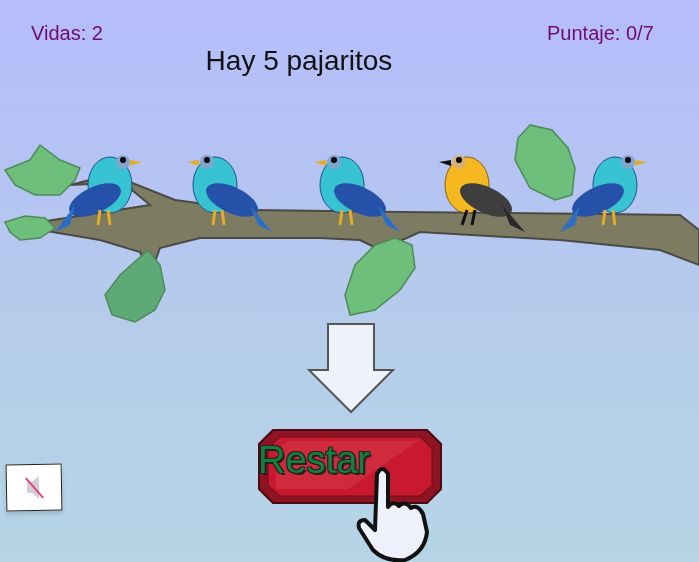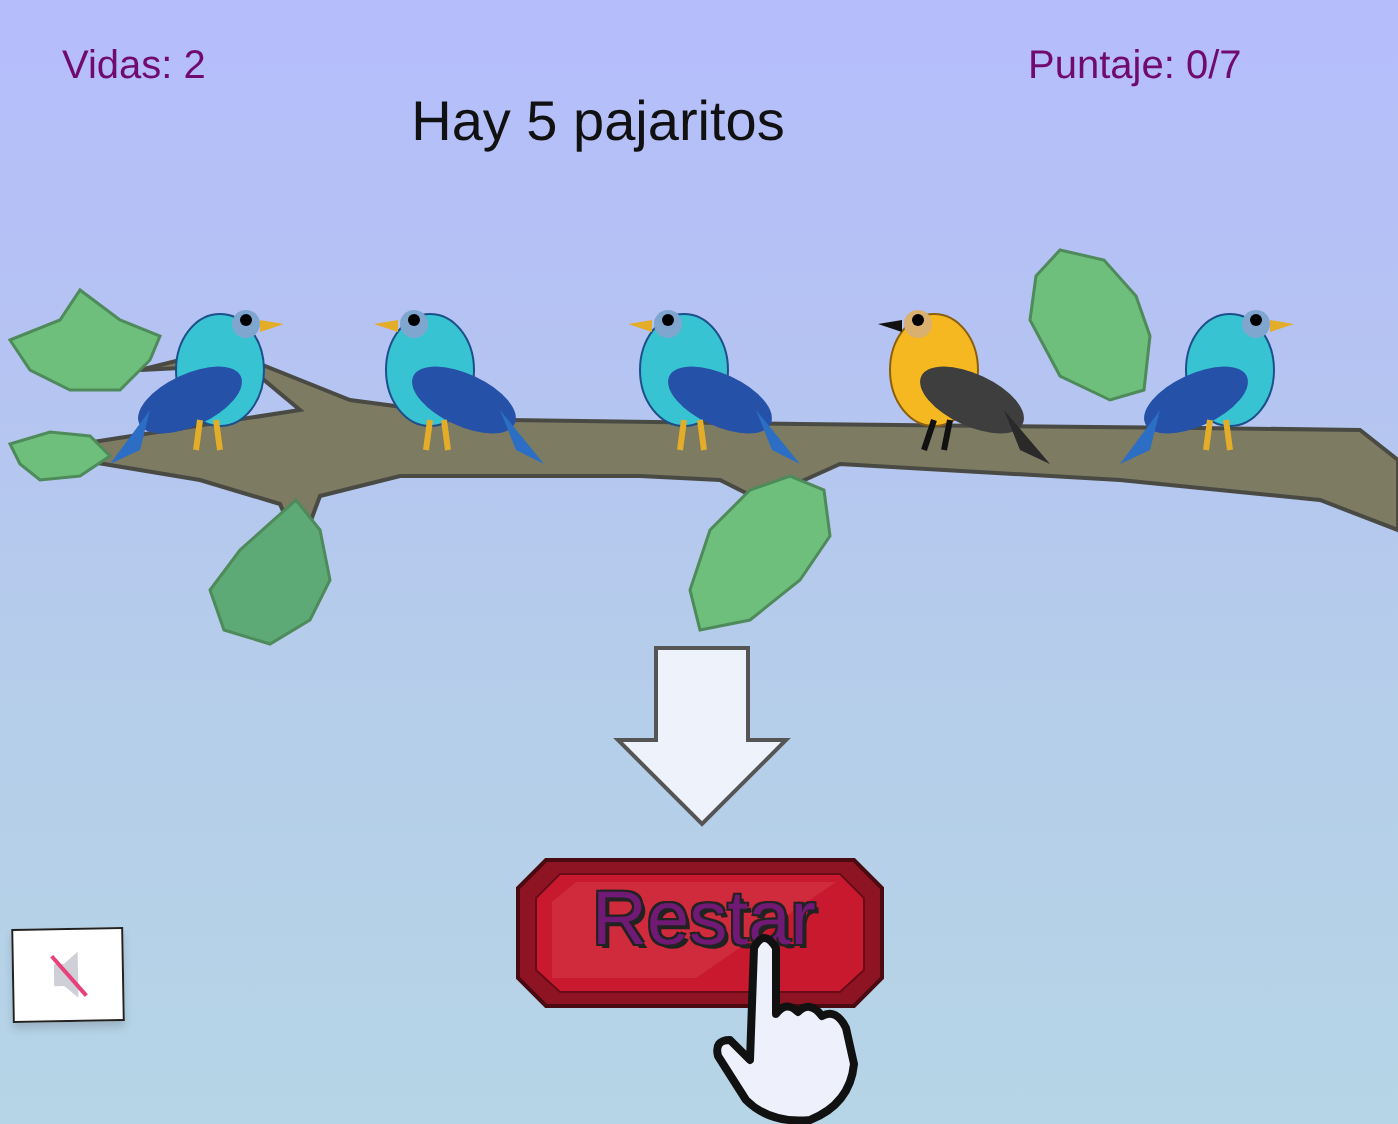--- a/index.html
+++ b/index.html
@@ -3,27 +3,27 @@
 <meta charset="utf-8">
 <style>
   html, body { margin:0; padding:0; }
   body {
     width:699px; height:562px; overflow:hidden; position:relative;
     background: linear-gradient(180deg, #b5bdfb 0%, #b5c3f3 30%, #b5cdea 60%, #b6d5e6 100%);
     font-family: "Liberation Sans", sans-serif;
   }
   .hud { position:absolute; top:22px; font-size:20px; color:#700a70; }
   .lives { left:31px; }
-  .score { left:514px;text-align:right; }
+  .score { left:547px;text-align:right; }
   .question { position:absolute; top:45px; left:0; width:598px; text-align:center; font-size:28px; color:#111; }
   .scene { position:absolute; left:0; top:115px; width:699px; height:215px; }
   .arrow { position:absolute; left:306px; top:322px; width:90px; height:92px; }
   .btn { position:absolute; left:258px; top:429px; width:184px; height:75px; cursor:pointer; }
   .btn svg { position:absolute; left:0; top:0; }
-  .btn-label { position:absolute; left:0; top:10px; width:188px; text-align:center; font-size:38px; color:#701a75;
+  .btn-label { position:absolute; left:0; top:10px; width:188px; text-align:left; font-size:38px; color:#15803d;
     text-shadow: 2px 2px 0 #222, -1px -1px 0 #222, 1px -1px 0 #222, -1px 1px 0 #222; }
   .hand { position:absolute; left:355px; top:462px; width:85px; height:100px; pointer-events:none; }
   .mute { position:absolute; left:6px; top:464px; width:54px; height:45px; background:#fff; border:1px solid #222;
     transform: rotate(-1deg); cursor:pointer; box-shadow: 0 3px 4px rgba(0,0,0,0.15); }
 </style>
 </head>
 <body>
 
 <div class="hud lives">Vidas: 2</div>
 <div class="hud score">Puntaje: 0/7</div>

